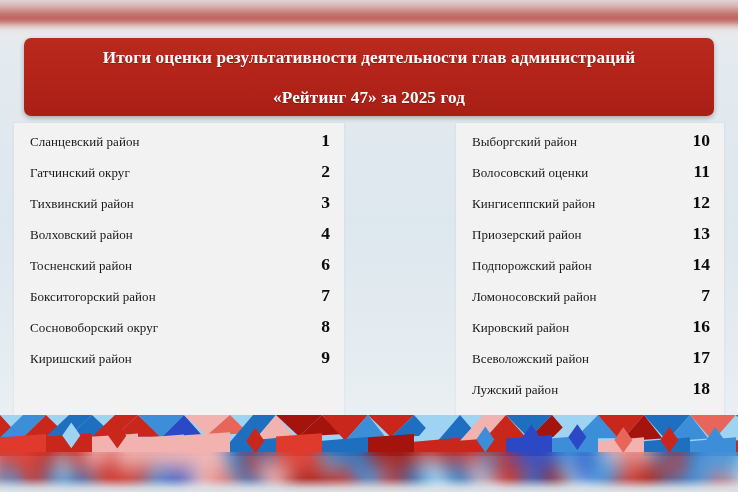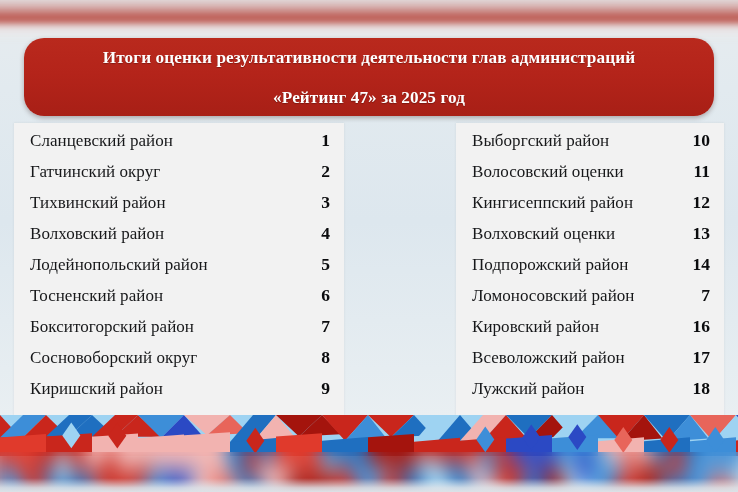--- a/index.html
+++ b/index.html
@@ -52,21 +52,21 @@
     filter: blur(4px);
   }
 
   
   .title-card {
     position: absolute;
     left: 24px;
     top: 38px;
     width: 690px;
     height: 78px;
-    border-radius: 20px;
+    border-radius: 7px;
     background: linear-gradient(180deg, #b9291d 0%, #b4241a 45%, #a81f16 100%);
     box-shadow: 0 2px 5px rgba(40,10,6,0.30);
     display: flex;
     flex-direction: column;
     align-items: center;
     justify-content: center;
   }
   .title-line {
     color: #ffffff;
     font-weight: bold;
@@ -100,21 +100,21 @@
 
   .row {
     display: flex;
     align-items: baseline;
     height: 31px;
     padding: 0 14px 0 16px;
     box-sizing: border-box;
   }
   .row-label {
     flex: 1 1 auto;
-    font-size: 17px;
+    font-size: 13px;
     color: #17181a;
     white-space: nowrap;
     letter-spacing: 0.05px;
   }
   .row-rank {
     flex: 0 0 auto;
     font-size: 17.5px;
     font-weight: bold;
     color: #0b0c0e;
     min-width: 30px;
@@ -185,24 +185,20 @@
         </div>
         <div class="row">
           <div class="row-label">Тихвинский район</div>
           <div class="row-rank">3</div>
         </div>
         <div class="row">
           <div class="row-label">Волховский район</div>
           <div class="row-rank">4</div>
         </div>
         <div class="row">
-          <div class="row-label">Лодейнопольский район</div>
-          <div class="row-rank">5</div>
-        </div>
-        <div class="row">
           <div class="row-label">Тосненский район</div>
           <div class="row-rank">6</div>
         </div>
         <div class="row">
           <div class="row-label">Бокситогорский район</div>
           <div class="row-rank">7</div>
         </div>
         <div class="row">
           <div class="row-label">Сосновоборский округ</div>
           <div class="row-rank">8</div>
@@ -219,21 +215,21 @@
         </div>
         <div class="row">
           <div class="row-label">Волосовский оценки</div>
           <div class="row-rank">11</div>
         </div>
         <div class="row">
           <div class="row-label">Кингисеппский район</div>
           <div class="row-rank">12</div>
         </div>
         <div class="row">
-          <div class="row-label">Волховский оценки</div>
+          <div class="row-label">Приозерский район</div>
           <div class="row-rank">13</div>
         </div>
         <div class="row">
           <div class="row-label">Подпорожский район</div>
           <div class="row-rank">14</div>
         </div>
         <div class="row">
           <div class="row-label">Ломоносовский район</div>
           <div class="row-rank">7</div>
         </div>

